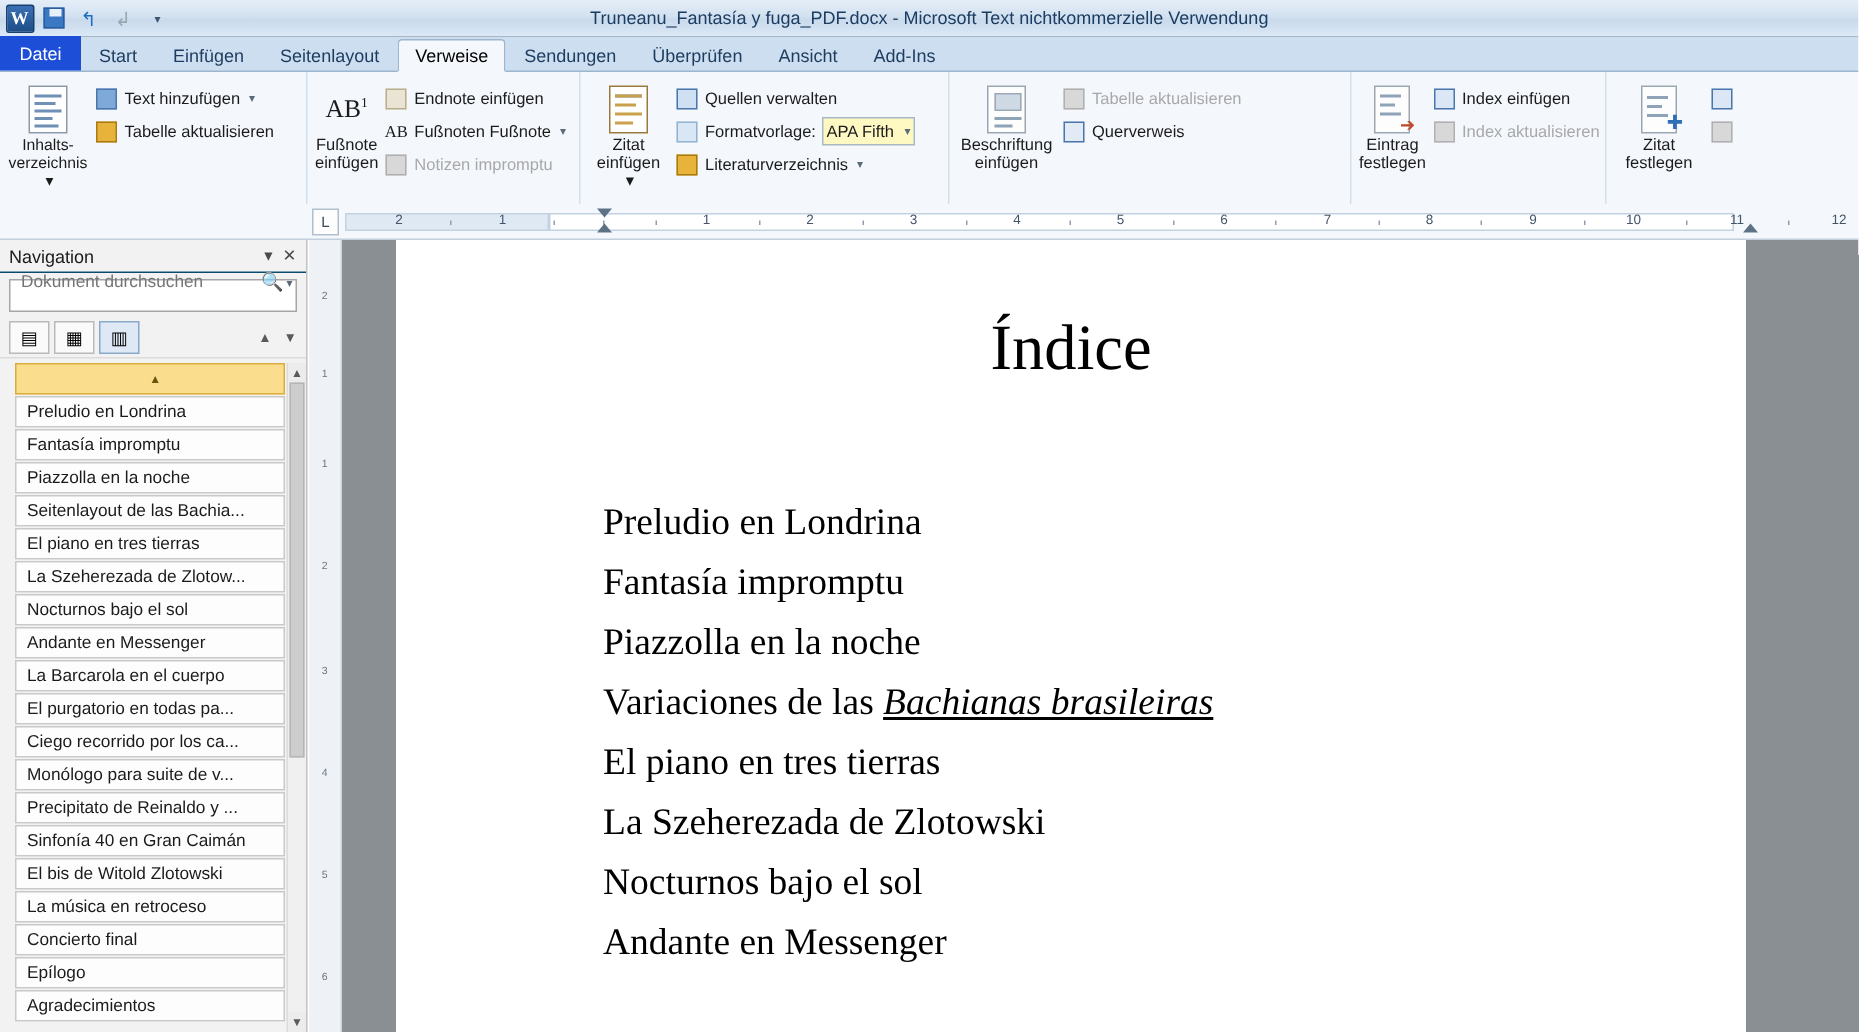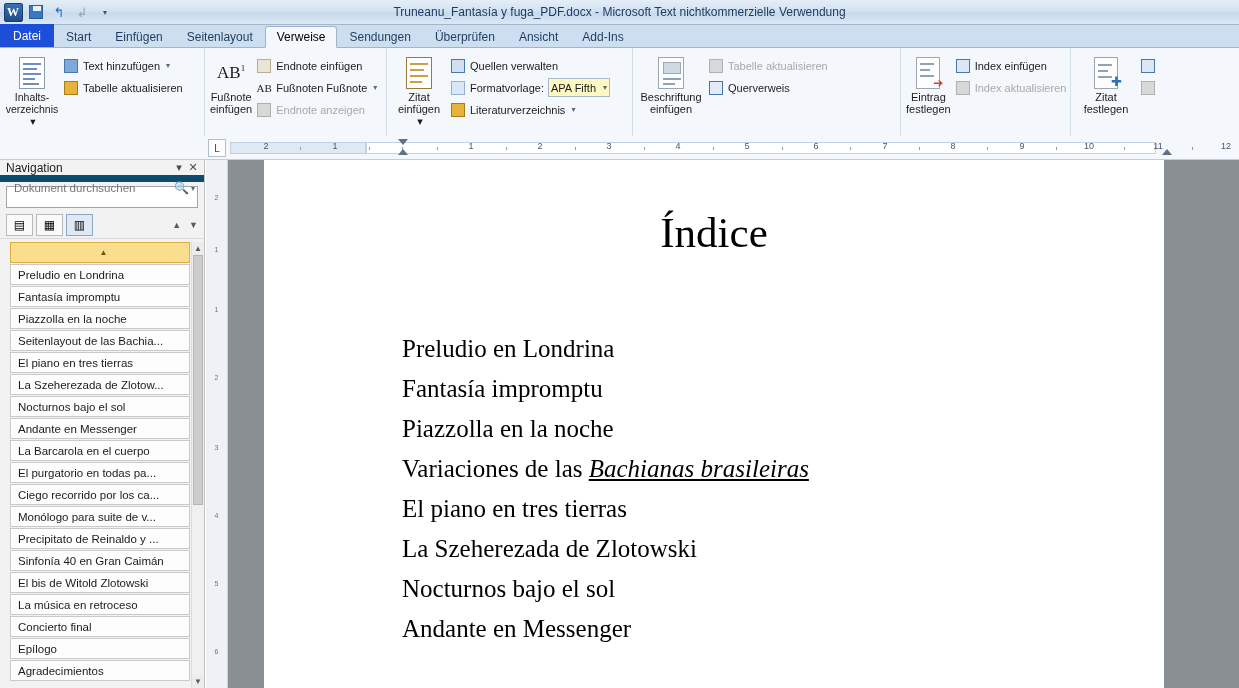--- a/index.html
+++ b/index.html
@@ -127,21 +127,21 @@
   .grey-sq { width: 14px; height: 14px; background: #d8d8d8; border: 1px solid #b0b0b0; }
 
   
   .workarea { position: absolute; top: 160px; left: 0; right: 0; bottom: 0; }
   .navpane {
     position: absolute; left: 0; top: 0; width: 205px; bottom: 0;
     background: #f2f2f2; border-right: 1px solid #c2c2c2;
   }
   .nav-header {
     height: 22px; display: flex; align-items: center; padding: 0 4px 0 6px;
-    font-size: 12px; color: #1b1b1b; border-bottom: 7px solid #0c4a6e;
+    font-size: 12px; color: #1b1b1b; border-bottom: 1px solid #0c4a6e;
   }
   .nav-header .title { flex: 1; }
   .nav-header .hbtn { width: 14px; text-align: center; color: #4b4b4b; font-size: 11px; }
   .nav-search-row { padding: 4px 6px 3px 6px; display: flex; }
   .nav-search {
     flex: 1; height: 22px; border: 1px solid #a5a5a5; background: #fff;
     display: flex; align-items: center; padding: 0 2px 18px 5px;
   }
   .nav-search input {
     border: none; outline: none; flex: 1; font-size: 11.5px; color: #7a7a7a;
@@ -326,21 +326,21 @@
           </div>
           <div class="smallbtn">
             <span class="ico ab1" style="font-size:11px">AB</span>
             <span>Fußnoten Fußnote</span>
             <span class="caret">▾</span>
           </div>
           <div class="smallbtn disabled">
             <span class="ico">
                 <span class="grey-sq"></span>
               </span>
-            <span>Endnote anzeigen</span>
+            <span>Notizen impromptu</span>
           </div>
         </div>
       </div>
       <div class="group-label">Fußnoten</div>
       <div class="group-launcher">◪</div>
     </div>
 
     <div class="group" style="width:246px">
       <div class="group-body">
         <div class="bigbtn">

